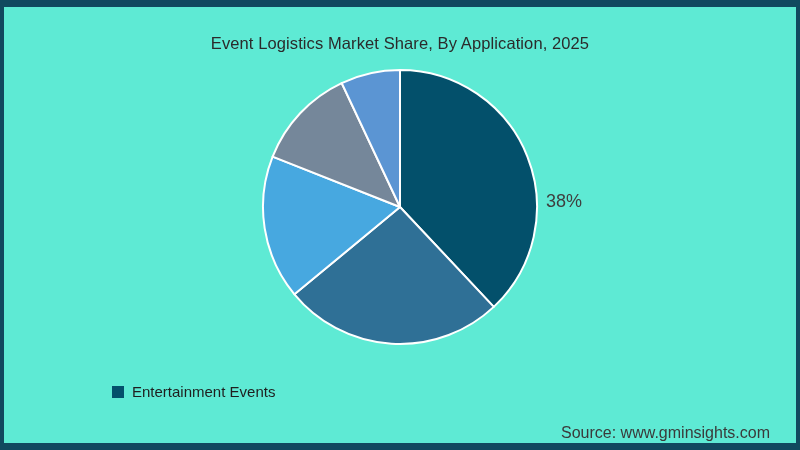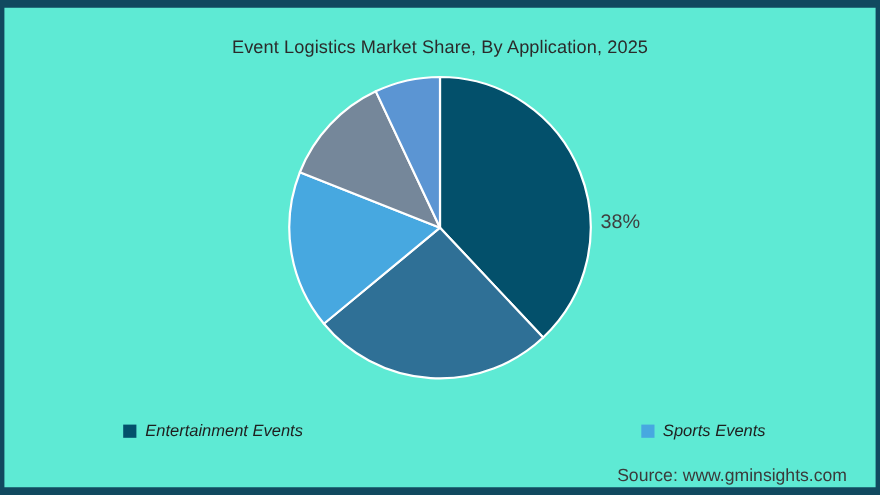--- a/index.html
+++ b/index.html
@@ -33,21 +33,20 @@
     font-size:18px;
     color:#3f3f3f;
   }
   .legend{
     position:absolute;
     left:108px;top:376px;
     width:584px;
     display:flex;
     justify-content:space-between;
     align-items:center;
-    font-style:italic;
   }
   .legend-item{
     display:flex;
     align-items:center;
     gap:8px;
   }
   .legend-marker{
     width:12px;height:12px;
     display:inline-block;
     flex:0 0 auto;
@@ -81,21 +80,17 @@
       </svg>
   </div>
 
   <div class="pct-label">38%</div>
 
   <div class="legend" id="legend">
       <div class="legend-item">
         <span class="legend-marker" style="background: rgb(3, 80, 107);"></span>
         <span class="legend-label">Entertainment Events</span>
       </div>
-      <div class="legend-item">
-        <span class="legend-marker" style="background: rgb(71, 168, 224);"></span>
-        <span class="legend-label">Sports Events</span>
-      </div>
     </div>
 
   <div class="source-note">Source: www.gminsights.com</div>
 
 </div>
 
 </body></html>

